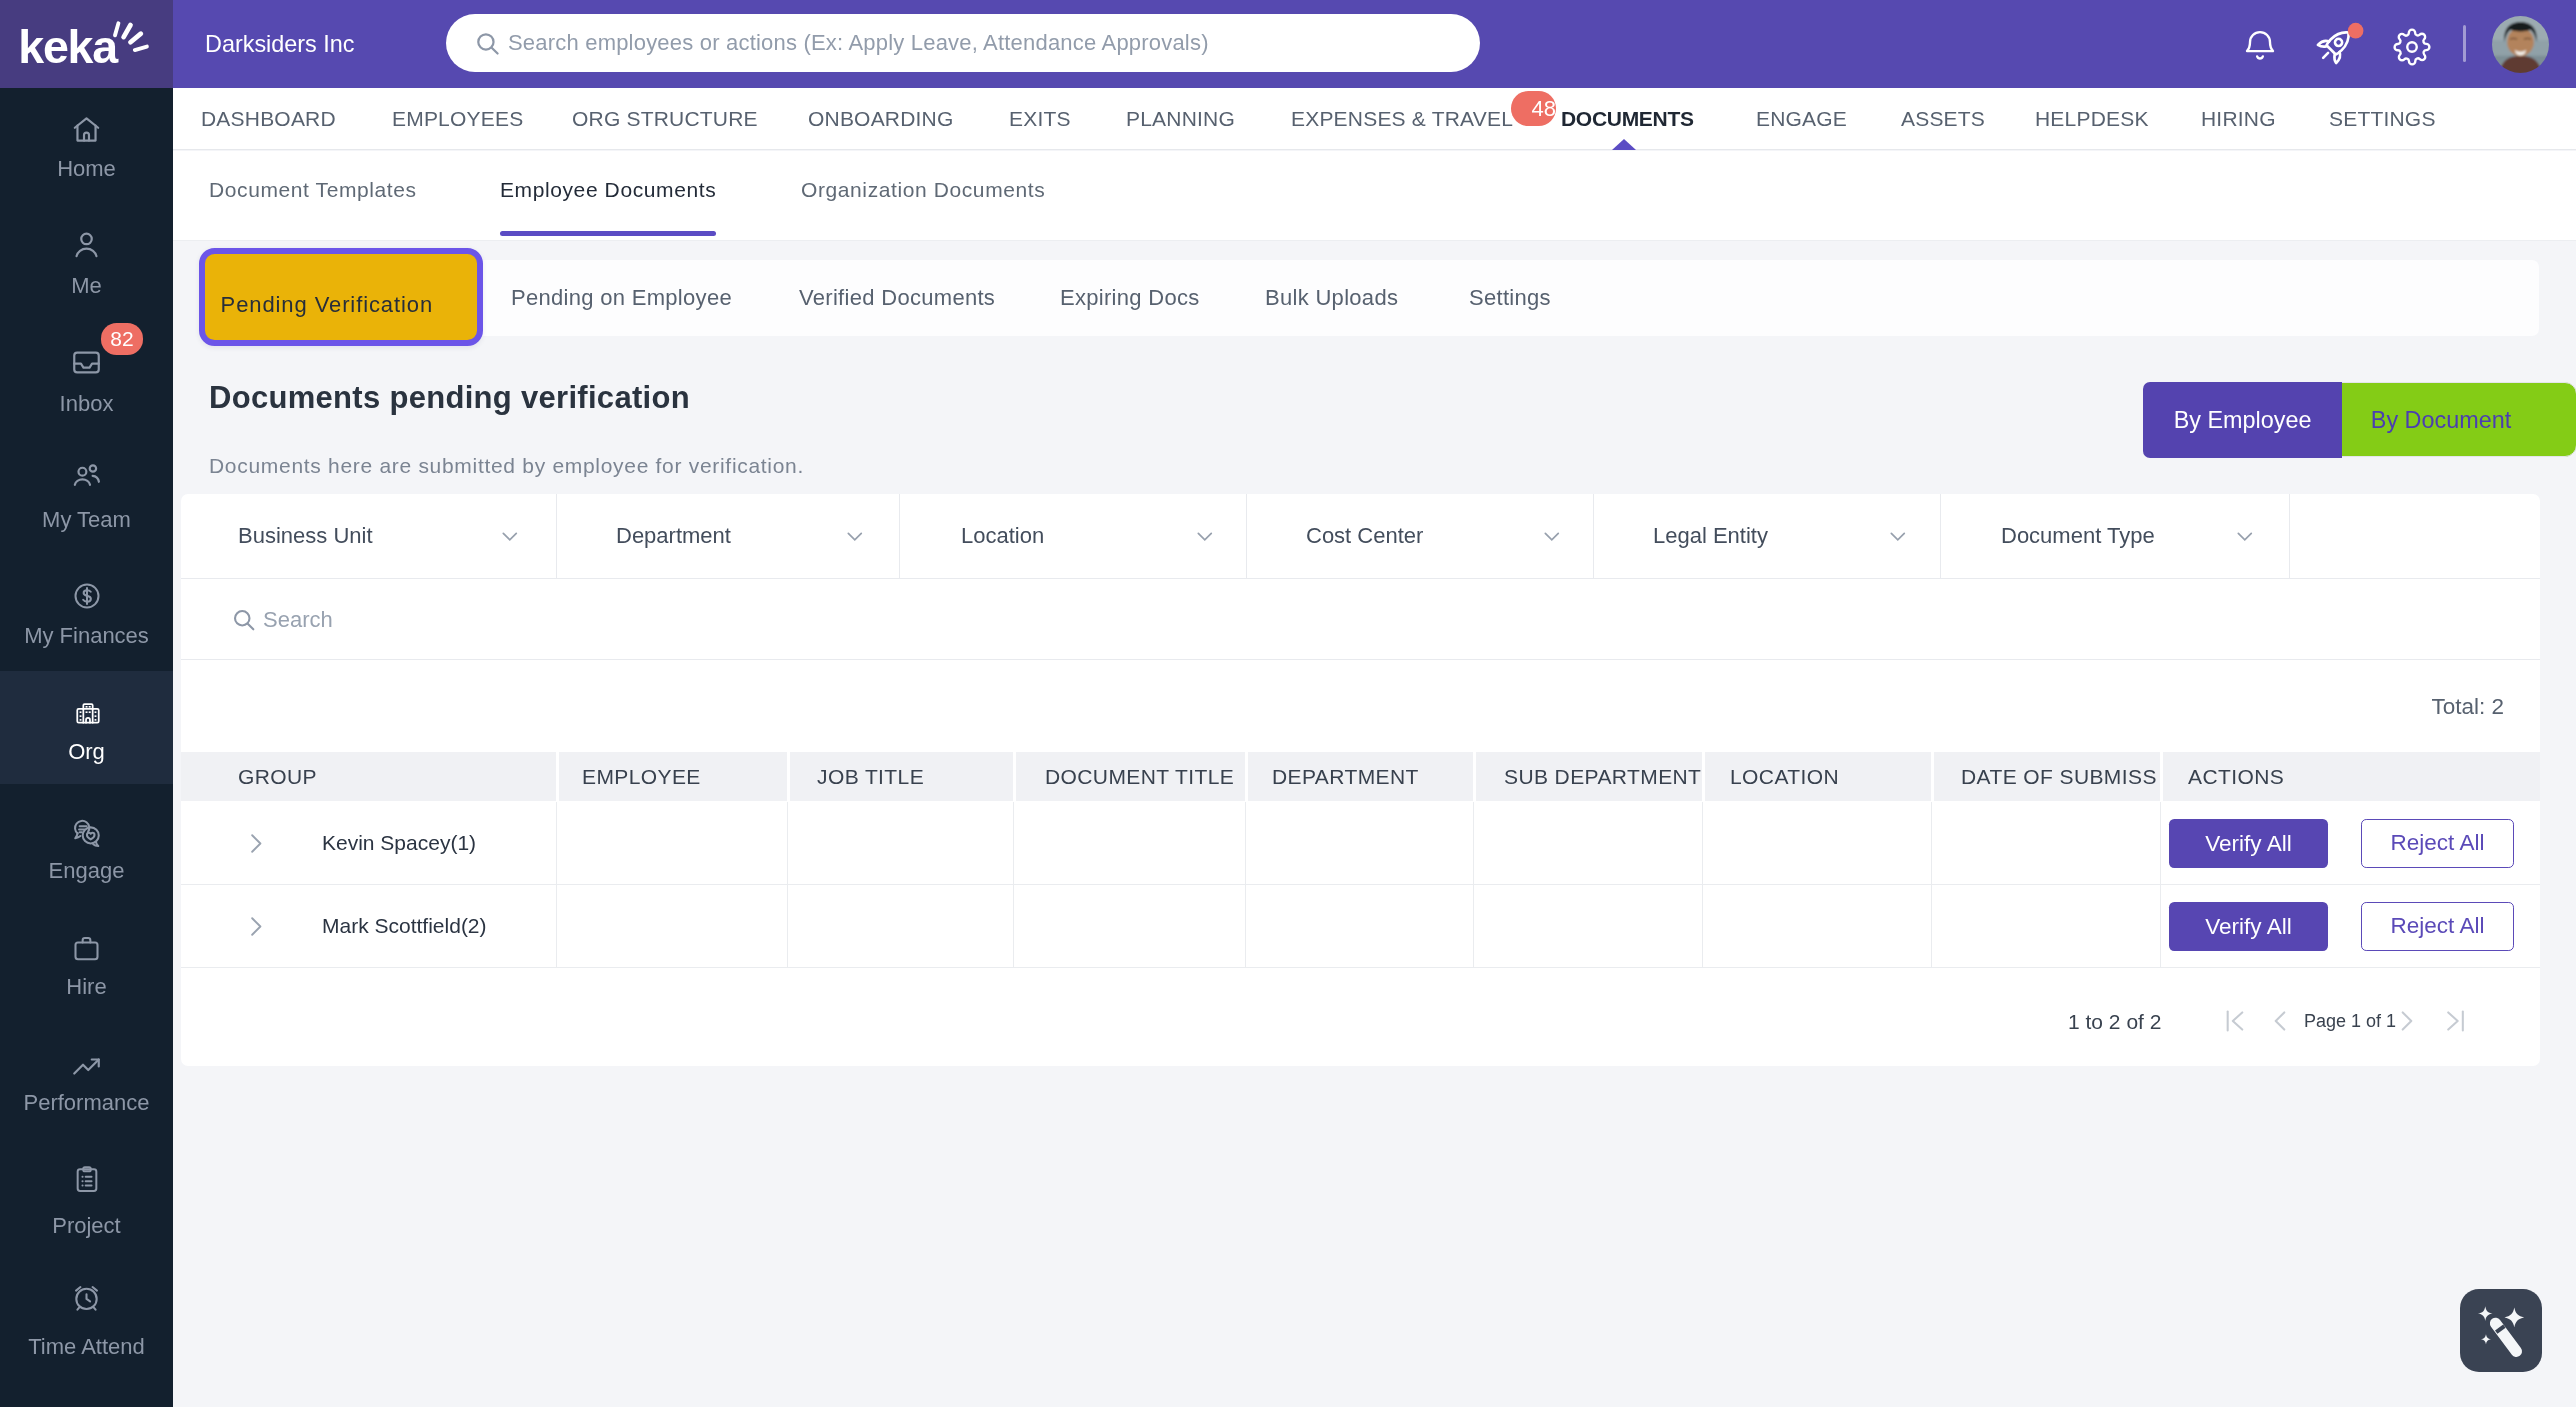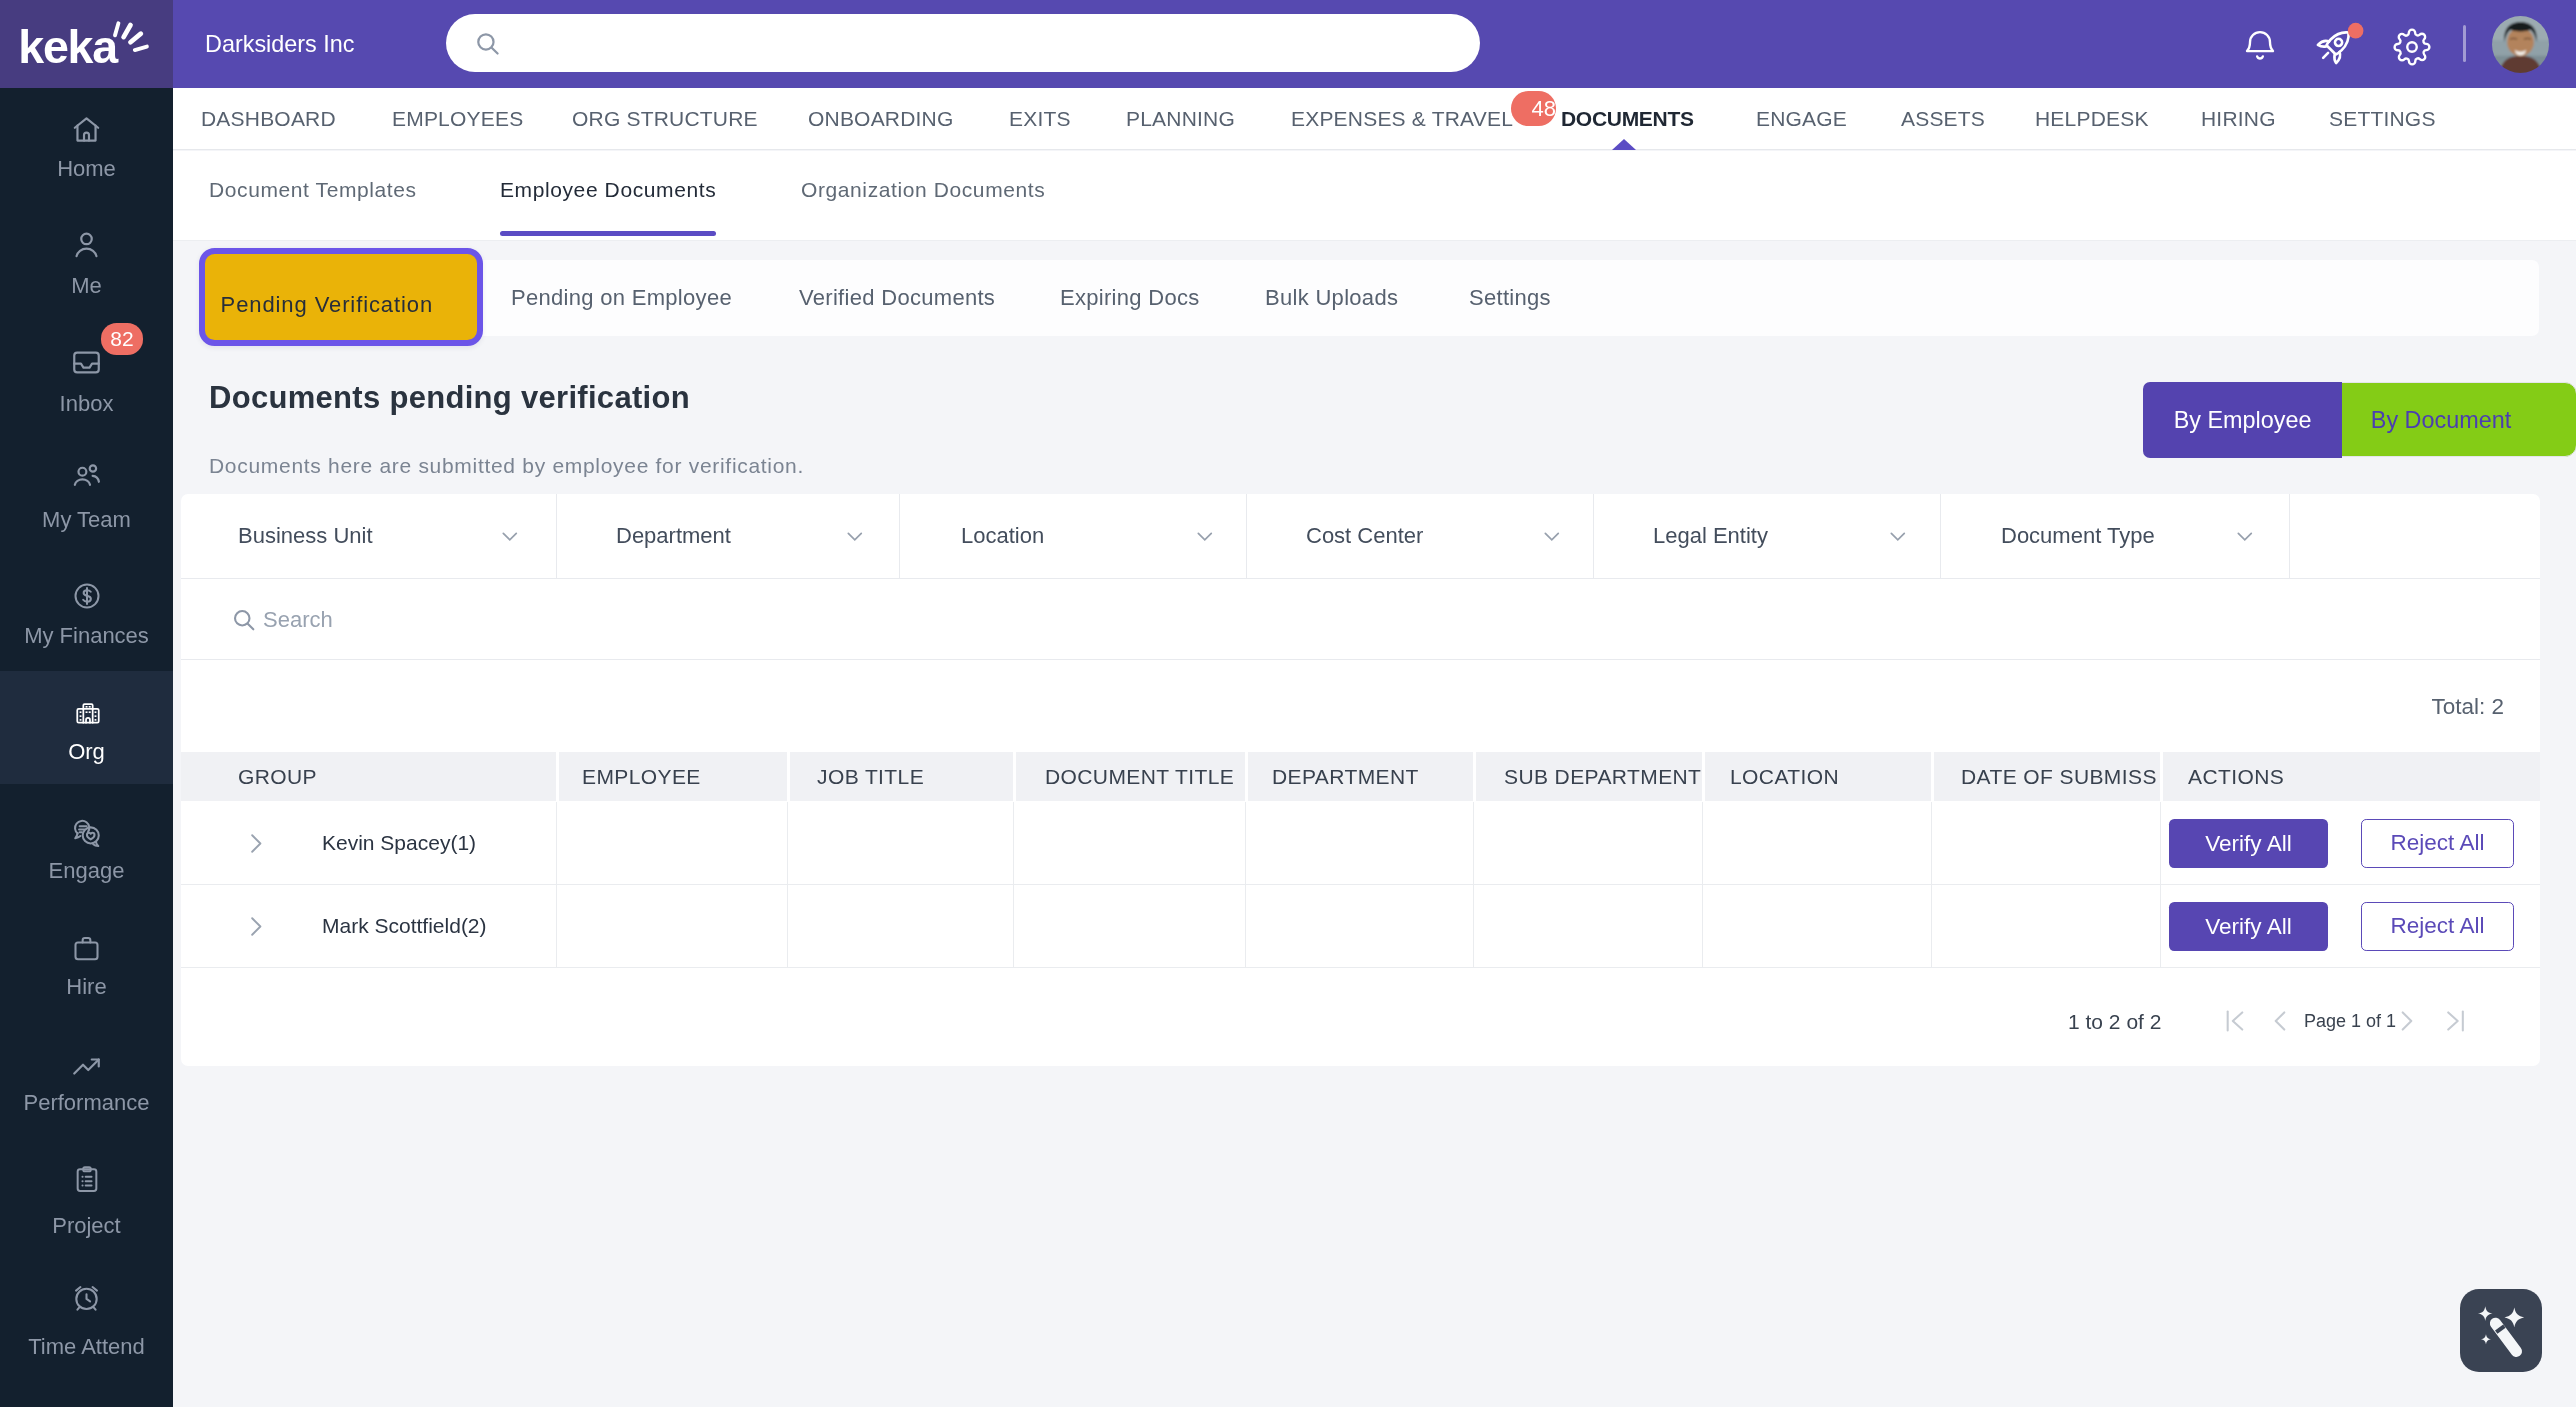--- a/index.html
+++ b/index.html
@@ -83,20 +83,21 @@
       <g stroke="#ffffff" stroke-linecap="round" fill="none">
         <path d="M133 41 L137 27" stroke-width="4.5"></path>
         <path d="M143 43 L151 29" stroke-width="5.5"></path>
         <path d="M151 49 L163 39" stroke-width="5.5"></path>
         <path d="M156 58 L170 54" stroke-width="4.5"></path>
       </g>
     </svg>
   </div>
   <div id="orgname">Darksiders Inc</div>
   <div id="searchpill">
+      <span class="ph">Search employees or actions (Ex: Apply Leave, Attendance Approvals)</span>
     <svg style="position:absolute;left:27px;top:14.7px" width="29.5" height="29.5" viewBox="0 0 24 24" fill="none" stroke="#8d97a7" stroke-width="1.8" stroke-linecap="round">
         <circle cx="10.5" cy="10.5" r="6.2"></circle>
         <path d="M15.2 15.2 L20 20"></path>
       </svg>
   </div>
 
   <svg class="hicon" style="left:2241px;top:27px" width="38" height="38" viewBox="0 0 24 24" fill="none" stroke="#ffffff" stroke-width="1.5" stroke-linecap="round" stroke-linejoin="round">
     <path d="M12 3.2 a6.3 6.3 0 0 1 6.3 6.3 c0 3.4 .9 4.6 1.9 5.7 H3.8 c1-1.1 1.9-2.3 1.9-5.7 A6.3 6.3 0 0 1 12 3.2 z"></path>
     <path d="M10.2 18.6 a1.9 1.9 0 0 0 3.6 0"></path>
   </svg>

